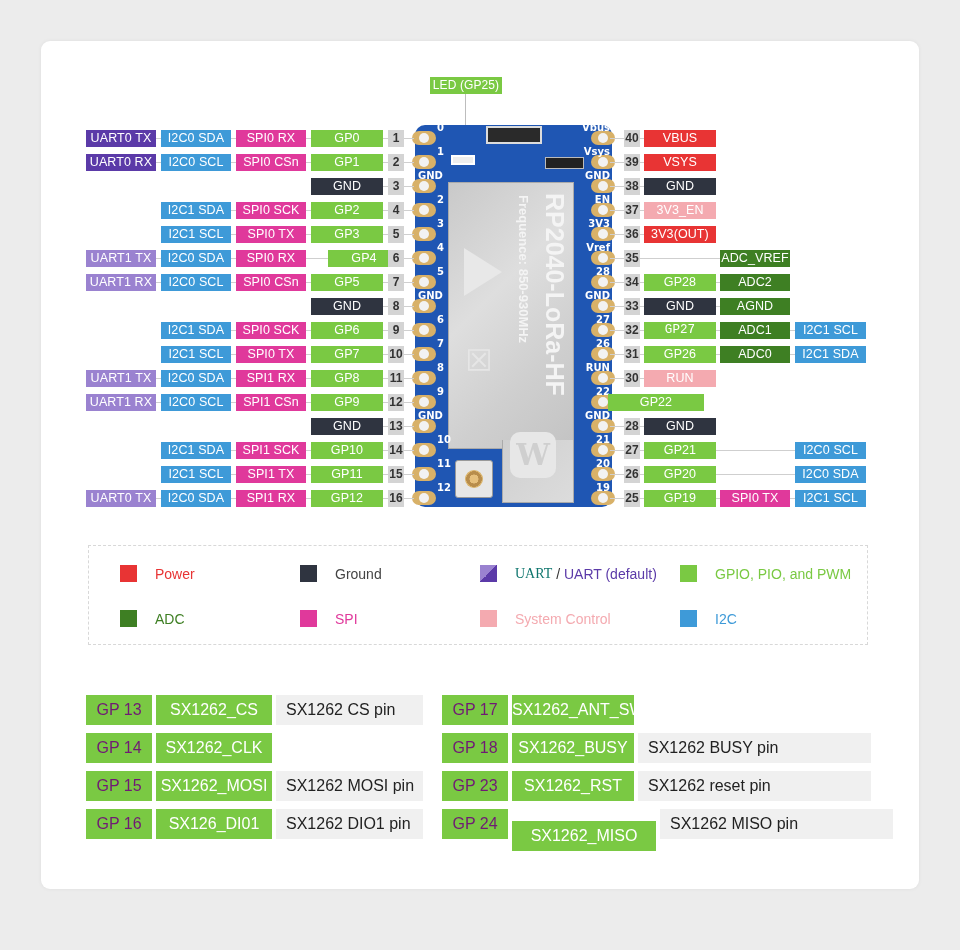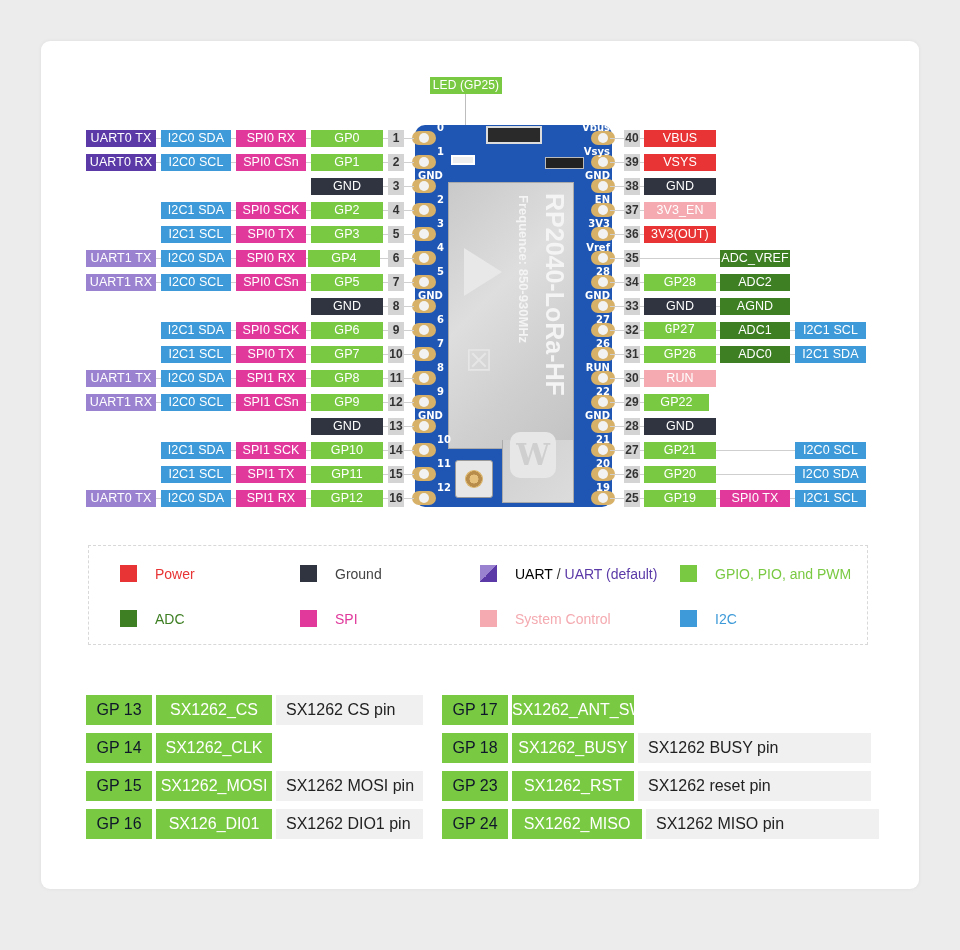--- a/index.html
+++ b/index.html
@@ -23,21 +23,21 @@
   .led { position:absolute; left:451px; top:155px; width:24px; height:10px; background:#eee; border:2px solid #fff; box-sizing:border-box; }
   .diode { position:absolute; left:545px; top:157px; width:37px; height:10px; background:#222; border:1px solid #bbb; }
   .ws-logo { position:absolute; left:510px; top:432px; width:46px; height:46px; border-radius:10px; background:#e7e7e7; color:#cfcfcf; font-weight:bold; font-size:30px; text-align:center; line-height:46px; font-family:"DejaVu Serif", serif; }
   
   .legend { position:absolute; left:88px; top:545px; width:780px; height:100px; border:1px dashed #d8d8d8; box-sizing:border-box; }
   .legend-item { position:absolute; display:flex; align-items:center; font-size:14px; }
   .swatch { width:17px; height:17px; margin-right:18px; }
   
   .trow { position:absolute; height:30px; display:flex; }
   .tcell { height:30px; line-height:30px; font-size:16px; box-sizing:border-box; white-space:nowrap; overflow:hidden; }
-  .tc1 { background:#7ac943; color:#0f172a; text-align:center; }
+  .tc1 { background:#7ac943; color:#701a75; text-align:center; }
   .tc2 { background:#7ac943; color:#fff; text-align:center; }
   .tc3 { background:#f0f0f0; color:#222; padding-left:10px; }
 </style>
 </head>
 <body>
 
 <div class="card"></div>
 
 <div class="tag" style="left:430px;top:77px;width:72px;background:#7ac943;font-size:12px;">LED (GP25)</div>
 <div class="abs" style="left:465px;top:94px;width:1px;height:64px;background:#bdbdbd;"></div>
@@ -161,21 +161,21 @@
       <div class="tag" style="left:161px;top:226px;width:70px;background:#3e9ad8;">I2C1 SCL</div>
       <div class="tag" style="left:236px;top:226px;width:70px;background:#e0399b;">SPI0 TX</div>
       <div class="tag" style="left:311px;top:226px;width:72px;background:#7ac943;">GP3</div>
       <div class="num" style="left:388px;top:226px;">5</div>
     </div>
     <div style="position:absolute;left:0;top:0;">
       <div class="conn" style="left:150px;top:258px;width:264px;"></div>
       <div class="tag" style="left:86px;top:250px;width:70px;background:#9a82d0;">UART1 TX</div>
       <div class="tag" style="left:161px;top:250px;width:70px;background:#3e9ad8;">I2C0 SDA</div>
       <div class="tag" style="left:236px;top:250px;width:70px;background:#e0399b;">SPI0 RX</div>
-      <div class="tag" style="left:308px;top:250px;width:72px;background:#7ac943;">GP4</div>
+      <div class="tag" style="left:328px;top:250px;width:72px;background:#7ac943;">GP4</div>
       <div class="num" style="left:388px;top:250px;">6</div>
     </div>
     <div style="position:absolute;left:0;top:0;">
       <div class="conn" style="left:150px;top:282px;width:264px;"></div>
       <div class="tag" style="left:86px;top:274px;width:70px;background:#9a82d0;">UART1 RX</div>
       <div class="tag" style="left:161px;top:274px;width:70px;background:#3e9ad8;">I2C0 SCL</div>
       <div class="tag" style="left:236px;top:274px;width:70px;background:#e0399b;">SPI0 CSn</div>
       <div class="tag" style="left:311px;top:274px;width:72px;background:#7ac943;">GP5</div>
       <div class="num" style="left:388px;top:274px;">7</div>
     </div>
@@ -300,21 +300,21 @@
       <div class="tag" style="left:795px;top:346px;width:71px;background:#3e9ad8;">I2C1 SDA</div>
     </div>
     <div style="position:absolute;left:0;top:0;">
       <div class="conn" style="left:610px;top:378px;width:40px;"></div>
       <div class="num" style="left:624px;top:370px;">30</div>
       <div class="tag" style="left:644px;top:370px;width:72px;background:#f4aab0;">RUN</div>
     </div>
     <div style="position:absolute;left:0;top:0;">
       <div class="conn" style="left:610px;top:402px;width:40px;"></div>
       <div class="num" style="left:624px;top:394px;">29</div>
-      <div class="tag" style="left:644px;top:394px;width:65px;background:#7ac943;">GP22</div>
+      <div class="tag" style="left:608px;top:394px;width:96px;background:#7ac943;">GP22</div>
     </div>
     <div style="position:absolute;left:0;top:0;">
       <div class="conn" style="left:610px;top:426px;width:40px;"></div>
       <div class="num" style="left:624px;top:418px;">28</div>
       <div class="tag" style="left:644px;top:418px;width:72px;background:#2f3440;">GND</div>
     </div>
     <div style="position:absolute;left:0;top:0;">
       <div class="conn" style="left:610px;top:450px;width:190px;"></div>
       <div class="num" style="left:624px;top:442px;">27</div>
       <div class="tag" style="left:644px;top:442px;width:72px;background:#7ac943;">GP21</div>
@@ -340,21 +340,21 @@
       <div class="legend-item" style="left:31px;top:19px;">
         <div class="swatch" style="background:#e83434;"></div>
         <div style="color:#e83434;">Power</div>
       </div>
       <div class="legend-item" style="left:211px;top:19px;">
         <div class="swatch" style="background:#2f3440;"></div>
         <div style="color:#444;">Ground</div>
       </div>
       <div class="legend-item" style="left:391px;top:19px;">
         <div class="swatch" style="background:linear-gradient(135deg, #9a82d0 0 50%, #5b3aa8 50% 100%);"></div>
-        <div style="color:#000000;">UART</div>
+        <div style="color:#0f766e;font-family:Liberation Serif, serif;">UART</div>
         <div style="color:#333;white-space:pre;"> / </div>
         <div style="color:#5b3aa8;">UART (default)</div>
       </div>
       <div class="legend-item" style="left:591px;top:19px;">
         <div class="swatch" style="background:#7ac943;"></div>
         <div style="color:#7ac943;">GPIO, PIO, and PWM</div>
       </div>
       <div class="legend-item" style="left:31px;top:64px;">
         <div class="swatch" style="background:#3e7f23;"></div>
         <div style="color:#3e7f23;">ADC</div>
@@ -403,16 +403,16 @@
       <div class="tcell tc2" style="width:122px;margin-right:4px;">SX1262_BUSY</div>
       <div class="tcell tc3" style="width:233px;">SX1262 BUSY pin</div>
     </div>
     <div class="trow" style="left:442px;top:771px;">
       <div class="tcell tc1" style="width:66px;margin-right:4px;">GP 23</div>
       <div class="tcell tc2" style="width:122px;margin-right:4px;">SX1262_RST</div>
       <div class="tcell tc3" style="width:233px;">SX1262 reset pin</div>
     </div>
     <div class="trow" style="left:442px;top:809px;">
       <div class="tcell tc1" style="width:66px;margin-right:4px;">GP 24</div>
-      <div class="tcell tc2" style="width:130px;margin-right:4px;">SX1262_MISO</div>
+      <div class="tcell tc2" style="width:144px;margin-right:4px;margin-top:12px;">SX1262_MISO</div>
       <div class="tcell tc3" style="width:233px;">SX1262 MISO pin</div>
     </div>
   </div>
 
 </body></html>

